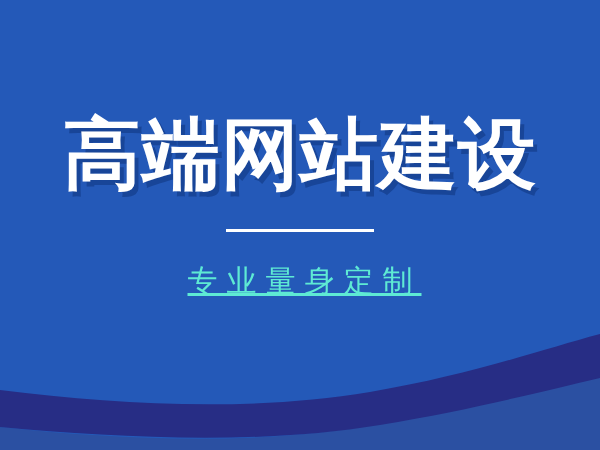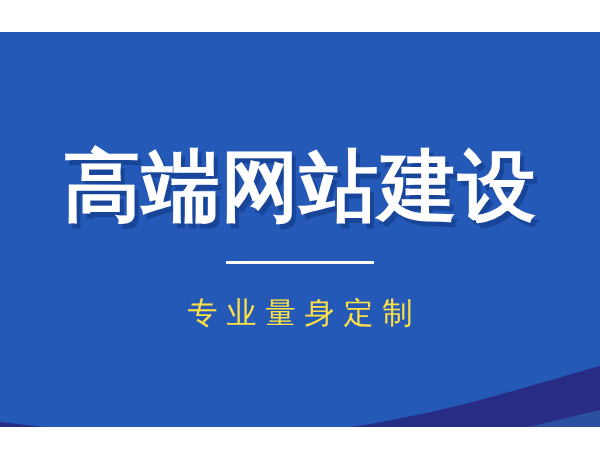--- a/index.html
+++ b/index.html
@@ -9,24 +9,23 @@
   body {
     width: 600px;
     height: 450px;
     overflow: hidden;
     font-family: "Liberation Sans", "DejaVu Sans", sans-serif;
   }
 
   .banner {
     position: relative;
     width: 600px;
-    height: 395px;
+    height: 450px;
     background: #2459b8;
     overflow: hidden;
-    margin-top: 32px;
   }
 
   
   .wave-layer {
     position: absolute;
     left: 0;
     top: 0;
     width: 600px;
     height: 450px;
     pointer-events: none;
@@ -64,24 +63,25 @@
     height: 3px;
     background: #ffffff;
   }
 
   .subtitle {
     margin: 0;
     margin-top: 32px;
     font-size: 30px;
     line-height: 1.1;
     font-weight: normal;
-    color: #fde047;
+    color: #5eead4;
     letter-spacing: 9px;
     text-indent: 9px;
     white-space: nowrap;
+    text-decoration: underline;
   }
 </style>
 </head>
 <body>
 
 <div class="banner">
 
   <svg class="wave-layer" viewBox="0 0 600 450" preserveAspectRatio="none" aria-hidden="true">
 
     <path d="M0,427 C120,440 260,446 380,424 C470,407 540,380 600,360 L600,450 L0,450 Z" fill="#2b50a2"></path>

